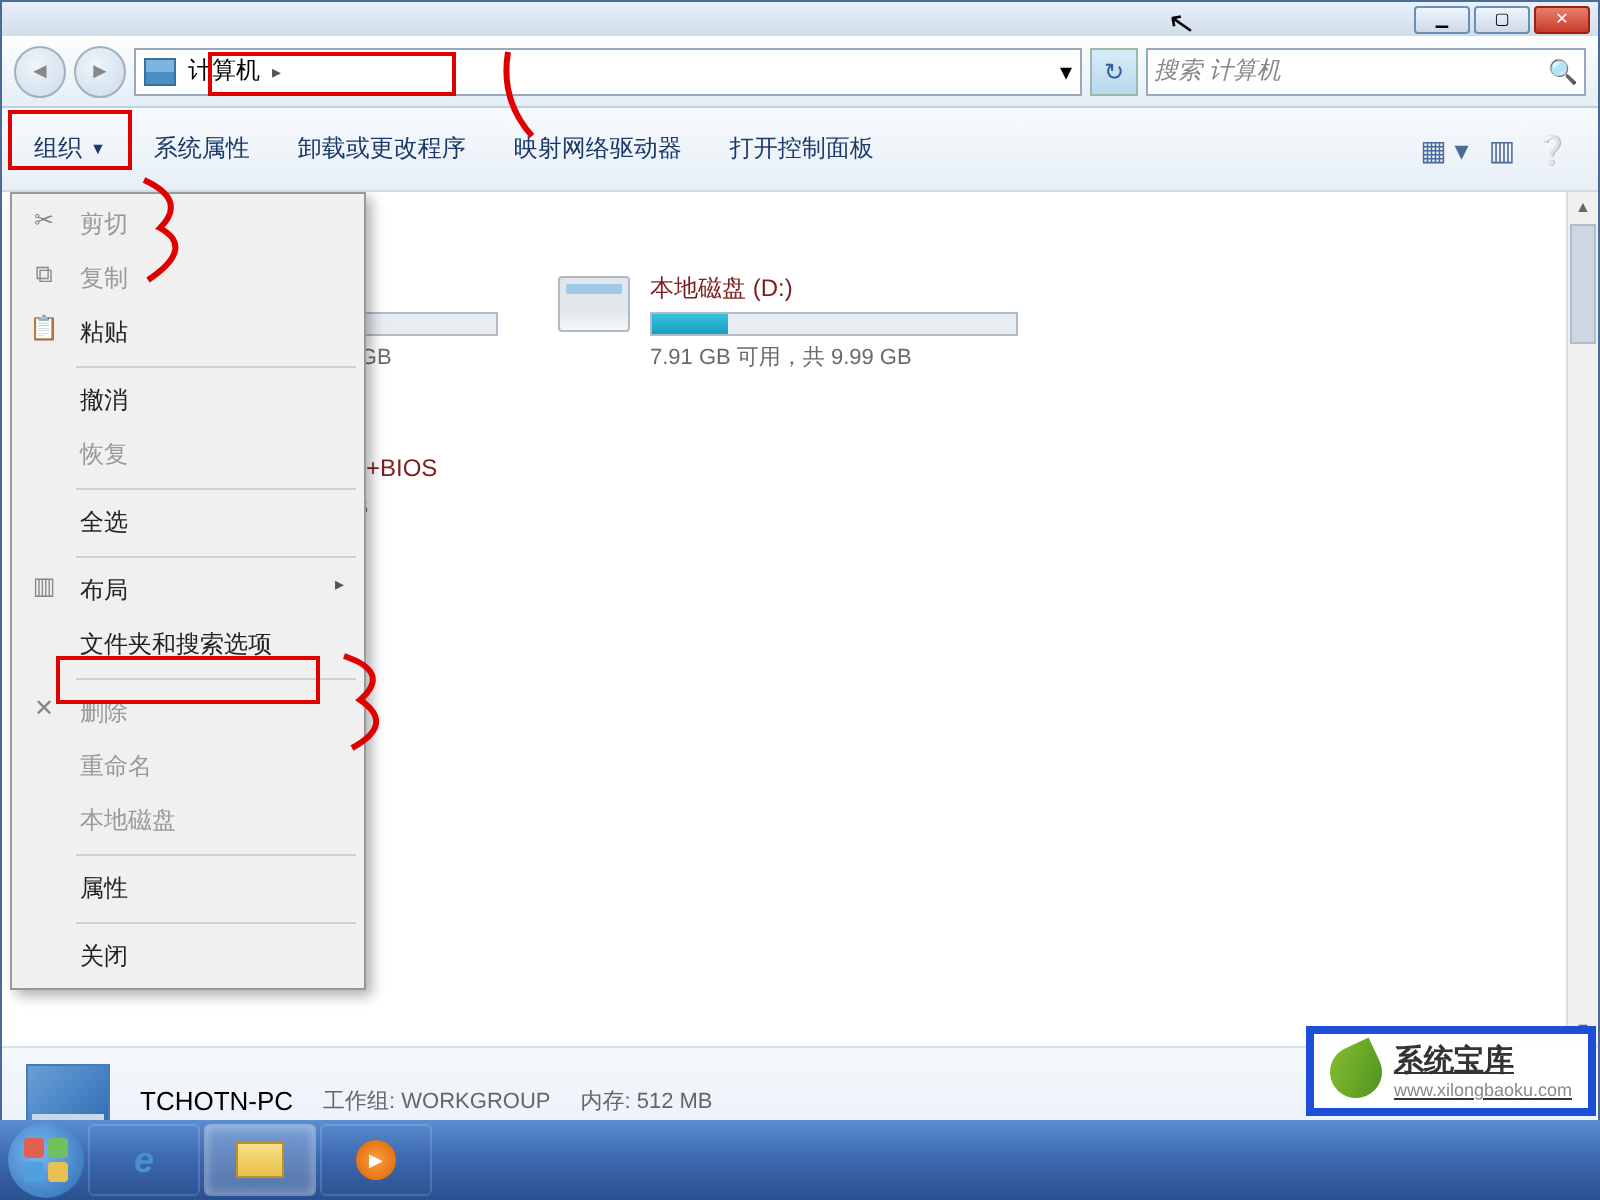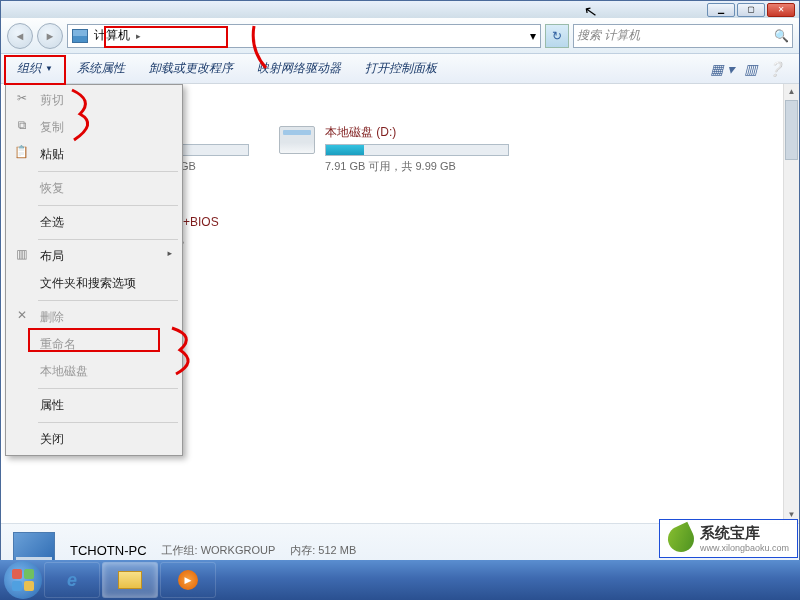--- a/index.html
+++ b/index.html
@@ -9,21 +9,21 @@
 .winbtns { display: flex; margin-right: 4px; gap: 2px; }
 .winbtn { width: 28px; height: 14px; border: 1px solid #6b8fb5; background: linear-gradient(to bottom, #f0f5fb, #cdd9e8); border-radius: 2px; display: flex; align-items: center; justify-content: center; font-size: 8px; }
 .winbtn.close { background: linear-gradient(to bottom, #e97e6e, #c83a2a); border-color: #a02010; color: #fff; }
 .navbar { height: 36px; background: linear-gradient(to bottom, #fdfefe, #e4eef6); border-bottom: 1px solid #c0d0e0; display: flex; align-items: center; padding: 0 6px; gap: 4px; }
 .navcircle { width: 26px; height: 26px; border: 1px solid #a0b0c0; border-radius: 50%; background: radial-gradient(circle at 40% 35%, #eef5fb, #cddbe7); display: flex; align-items: center; justify-content: center; font-size: 11px; color: #888; }
 .address { flex: 1; height: 24px; border: 1px solid #96a9bd; background: #fff; display: flex; align-items: center; padding: 0 4px; font-size: 12px; gap: 6px; }
 .address .icon { width: 16px; height: 14px; background: linear-gradient(to bottom, #7db4e0 50%, #4a90c8 50%); border: 1px solid #3a70a0; }
 .address .chev { font-size: 9px; color: #555; }
 .refreshbtn { width: 24px; height: 24px; border: 1px solid #9ba; background: linear-gradient(to bottom,#d8ecf8,#b8d8ec); display:flex; align-items:center; justify-content:center; color:#3060a0; font-size:12px;}
 .searchbox { width: 220px; height: 24px; border: 1px solid #96a9bd; background: #fff; display: flex; align-items: center; padding: 0 3px; font-size: 12px; color: #888; justify-content: space-between; }
-.toolbar { height: 30px; background: linear-gradient(to bottom, #f8fbfd, #e7eef7); border-bottom: 1px solid #d0d8e0; display: flex; align-items: center; font-size: 12px; color: #1a3a6a; padding: 0 4px; font-style: italic; }
+.toolbar { height: 42px; background: linear-gradient(to bottom, #f8fbfd, #e7eef7); border-bottom: 1px solid #d0d8e0; display: flex; align-items: center; font-size: 12px; color: #1a3a6a; padding: 0 4px; }
 .tbitem { padding: 4px 12px; cursor: default; }
 .tbitem.org { display: flex; align-items: center; gap: 4px; }
 .tbright { margin-left: auto; display: flex; gap: 10px; padding-right: 10px; color: #4a6a9a; align-items:center;}
 .tbright span { font-size: 14px; }
 .content { flex: 1; display: flex; overflow: hidden; position: relative; background: #fff; }
 .main { flex: 1; padding: 10px 18px; font-size: 12px; }
 .section-head { color: #1e4a8a; font-size: 13px; margin: 4px 0 8px 0; }
 .drives { display: flex; gap: 30px; }
 .drive { width: 230px; }
 .drive-row { display: flex; gap: 10px; align-items: flex-start; }
@@ -45,21 +45,21 @@
 .detailbar { height: 54px; border-top: 1px solid #d8e0e8; background: linear-gradient(to bottom,#f4f8fc,#e8f0f8); display: flex; align-items: center; padding: 4px 12px; gap: 15px; font-size: 11px; }
 .detail-icon { width: 42px; height: 38px; background: linear-gradient(135deg,#6aa0d8,#2a68b0); border:1px solid #4a7ab0; position:relative; }
 .detail-icon::after{content:''; position:absolute; bottom:2px; right:2px; left:2px; height:10px; background:#c8d8e8;}
 .taskbar { position: absolute; bottom: 0; left: 0; width: 800px; height: 40px; background: linear-gradient(to bottom, #5a8ed0 0%, #3e6ab0 45%, #2a5090 100%); display: flex; align-items: center; padding: 0 4px; gap: 2px; }
 .start { width: 38px; height: 38px; border-radius: 50%; background: radial-gradient(circle at 40% 40%, #7ab8f0, #2a68b0); display:flex; align-items:center; justify-content:center; }
 .orb { width:22px; height:22px; position:relative; }
 .orb span { position:absolute; width:10px; height:10px; border-radius:2px; }
 .orb .r{background:#e06050;top:0;left:0;} .orb .g{background:#70c060;top:0;right:0;} .orb .b{background:#50a0e0;bottom:0;left:0;} .orb .y{background:#e8c050;bottom:0;right:0;}
 .tbtn { width: 56px; height: 36px; border: 1px solid rgba(255,255,255,0.15); border-radius: 3px; display:flex; align-items:center; justify-content:center; }
 .tbtn.active { background: rgba(255,255,255,0.2); box-shadow: inset 0 0 6px rgba(255,255,255,0.4); }
-.watermark { position: absolute; bottom: 42px; right: 2px; display: flex; align-items: center; gap: 6px; font-size: 15px; color: #333; background:rgba(255,255,255,0.95); padding:4px 8px; border:1px solid #1d4ed8; }
+.watermark { position: absolute; bottom: 42px; right: 2px; display: flex; align-items: center; gap: 6px; font-size: 15px; color: #333; background:rgba(255,255,255,0.95); padding:4px 8px; border:4px solid #1d4ed8;text-decoration:underline; }
 .leaf { width: 26px; height: 26px; border-radius: 50% 0 50% 50%; transform: rotate(-25deg); background: linear-gradient(135deg, #8ac030, #4a9020); }
 .redbox { position: absolute; border: 2px solid #e00000; pointer-events: none; z-index: 200; }
 .annpath { position:absolute; z-index:201; pointer-events:none; }
 .cursor { position: absolute; top: 2px; left: 584px; z-index: 300; font-size: 16px; color: #000; transform: rotate(-10deg); }
 .scrollbar{position:absolute; right:0; top:0; bottom:0; width:16px; background:#f0f0f0; border-left:1px solid #ddd;}
 .scrollbar .thumb{position:absolute; top:16px; left:1px; right:1px; height:60px; background:#cdd7e1; border:1px solid #b0bdc8;}
 .scrollbar .arr{position:absolute; left:0; right:0; height:16px; text-align:center; font-size:8px; line-height:16px; color:#666;}
 </style>
 </head>
 <body>
@@ -153,20 +153,21 @@
         <div class="thumb"></div>
         <div class="arr" style="bottom:0">▼</div>
       </div>
     </div>
 
     <div class="menu">
       <div class="mitem dis"><span class="micon">✂</span><span>剪切</span></div>
       <div class="mitem dis"><span class="micon">⧉</span><span>复制</span></div>
       <div class="mitem"><span class="micon">📋</span><span>粘贴</span></div>
       <div class="msep"></div>
+      <div class="mitem">撤消</div>
       <div class="mitem dis">恢复</div>
       <div class="msep"></div>
       <div class="mitem">全选</div>
       <div class="msep"></div>
       <div class="mitem"><span class="micon">▥</span><span>布局</span><span class="sub">▸</span></div>
       <div class="mitem">文件夹和搜索选项</div>
       <div class="msep"></div>
       <div class="mitem dis"><span class="micon">✕</span><span>删除</span></div>
       <div class="mitem dis">重命名</div>
       <div class="mitem dis">本地磁盘</div>

